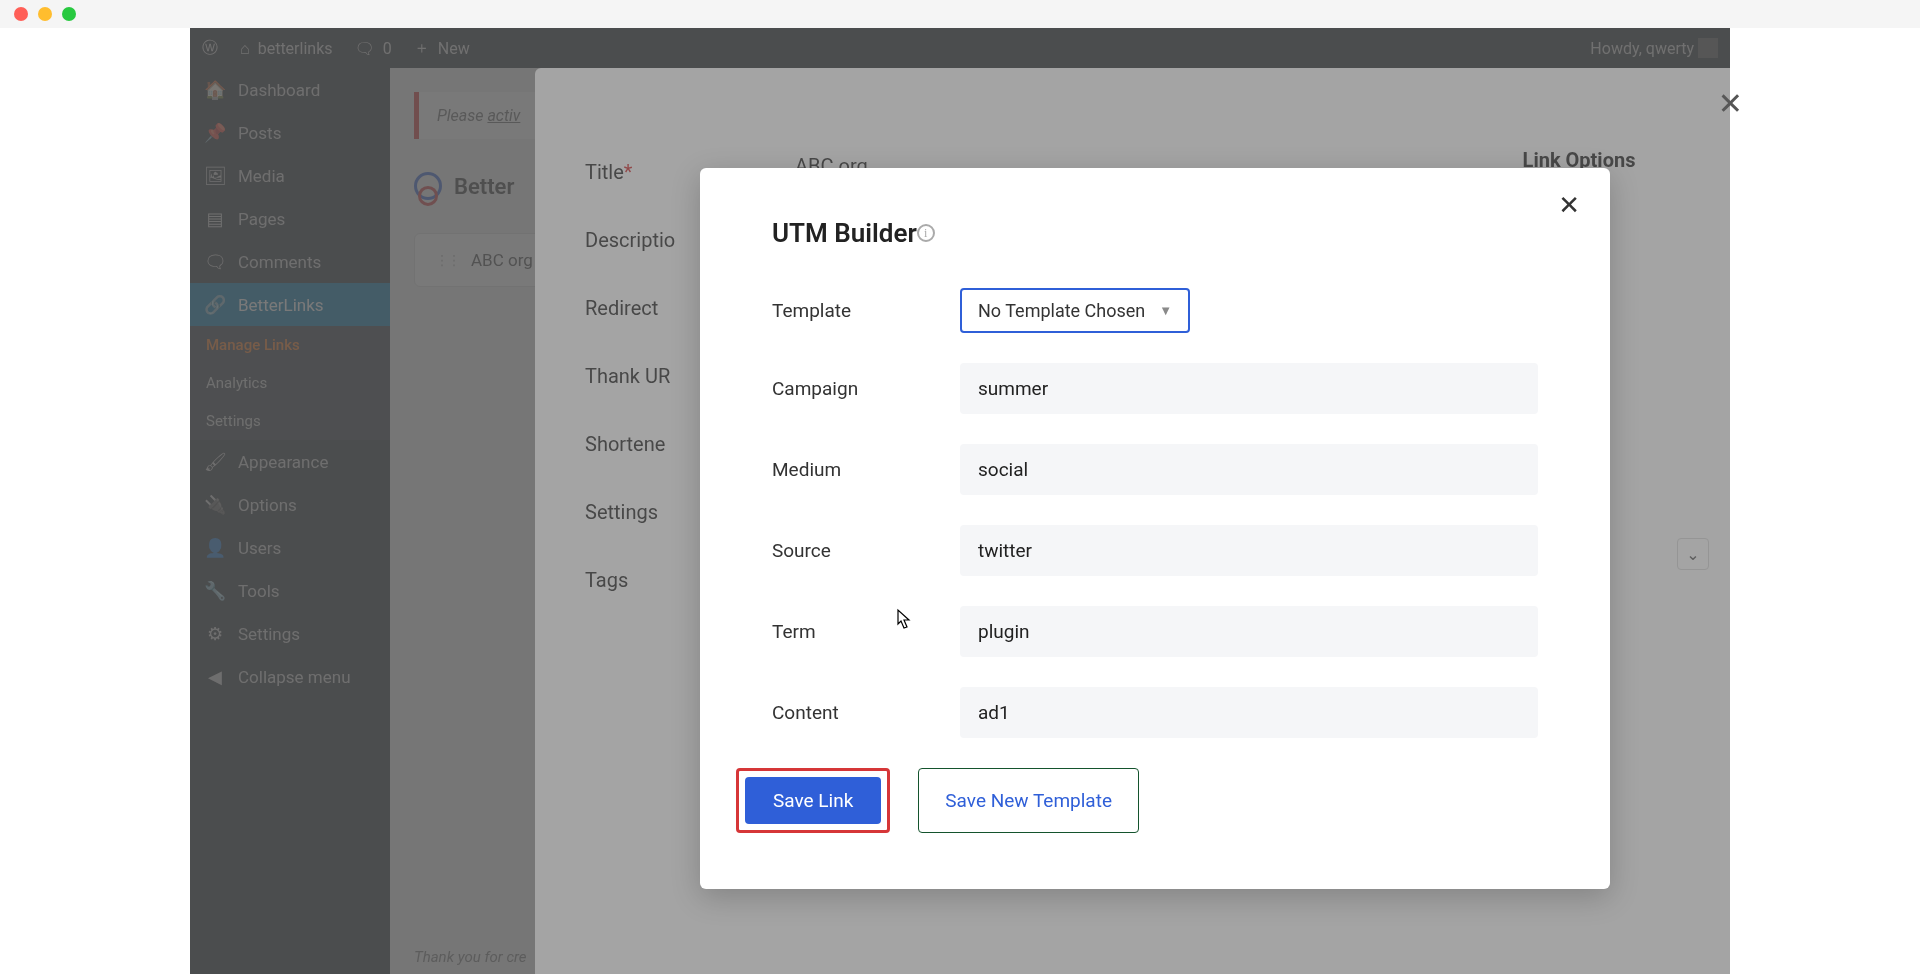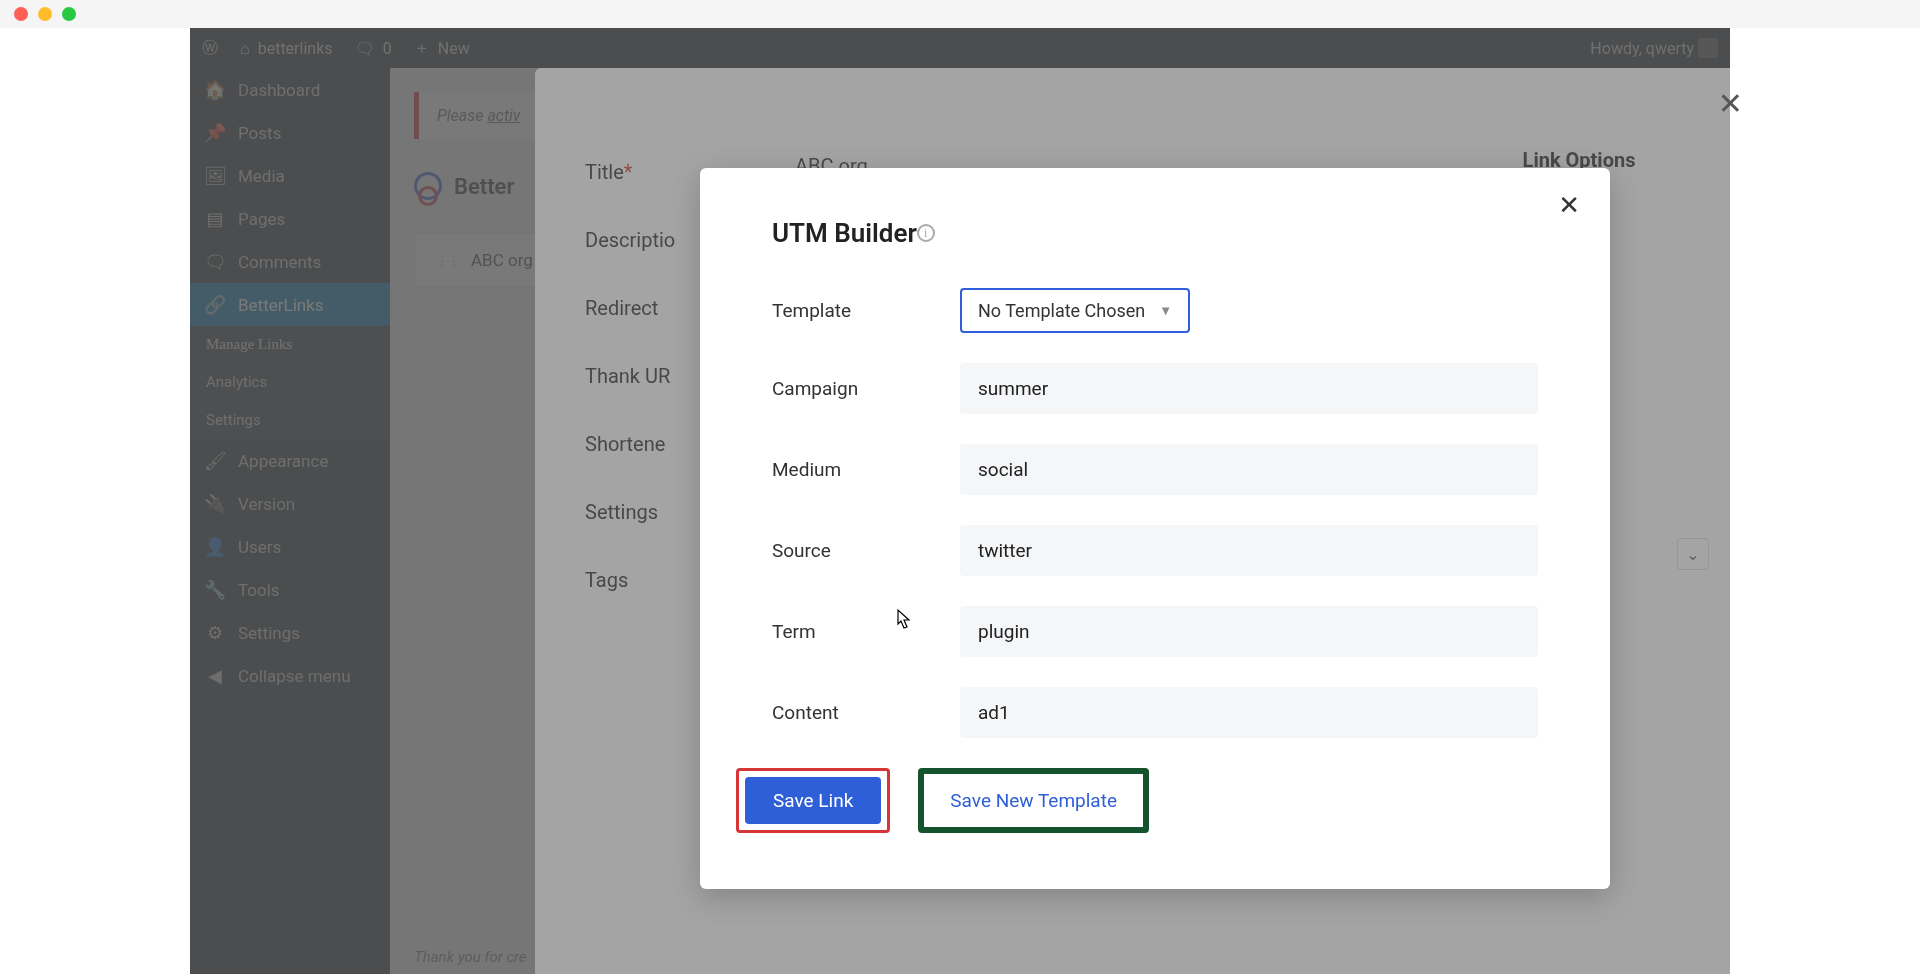--- a/index.html
+++ b/index.html
@@ -22,21 +22,21 @@
 .wp-bar-item { display: flex; align-items: center; gap: 8px; color: #d4d4d4; }
 .wp-bar-right { display: flex; align-items: center; gap: 4px; }
 .wp-bar-avatar { width: 20px; height: 20px; background: #555; }
 
 
 .wp-side { position: absolute; top: 40px; left: 0; width: 200px; background: #23282d; bottom: 0; color: #ccc; font-size: 17px; }
 .wp-side-item { display: flex; align-items: center; gap: 12px; padding: 11px 14px; }
 .wp-side-item.active { background: #0073aa; color: #fff; position: relative; }
 .wp-side-item.active:after { content: ""; position: absolute; right: -10px; top: 50%; transform: translateY(-50%); width: 0; height: 0; border-top: 10px solid transparent; border-bottom: 10px solid transparent; border-left: 10px solid #0073aa; }
 .wp-side-sub { padding: 10px 16px; background: #32373c; font-size: 15px; }
-.wp-side-sub.current { color: #e5e5e5; font-weight: 500; font-family: Liberation Serif, serif; }
+.wp-side-sub.current { color: #f97316; font-weight: 500; }
 .wp-side-icon { width: 22px; text-align: center; font-size: 18px; }
 
 
 .main-area { position: absolute; top: 40px; left: 200px; right: 0; bottom: 0; background: #f1f1f1; }
 .notice { margin: 24px 24px 0 24px; background: #fff; border-left: 5px solid #dc3232; padding: 14px 18px; color: #666; font-style: italic; font-size: 16px; }
 .bl-header { display: flex; align-items: center; padding: 24px; gap: 12px; }
 .bl-logo { width: 28px; height: 28px; border: 3px solid #2f5fd8; border-radius: 50%; position: relative; transform: rotate(45deg); }
 .bl-logo:before { content: ""; position: absolute; width: 14px; height: 14px; border: 3px solid #d63638; border-radius: 50%; top: 8px; left: 8px; }
 .bl-title { font-size: 22px; font-weight: 600; color: #333; }
 .bl-header-right { margin-left: auto; display: flex; align-items: center; gap: 14px; }
@@ -73,21 +73,21 @@
 .modal2-close { position: absolute; top: 22px; right: 30px; font-size: 26px; color: #333; cursor: pointer; }
 .m2-title { font-size: 26px; font-weight: 600; margin-bottom: 40px; display: flex; align-items: center; }
 .m2-info { width: 18px; height: 18px; border: 2px solid #aaa; border-radius: 50%; font-size: 12px; color: #aaa; display: inline-flex; align-items: center; justify-content: center; font-weight: 400; font-family: serif; }
 .m2-row { display: flex; align-items: center; margin-bottom: 30px; }
 .m2-label { width: 188px; font-size: 19px; color: #333; }
 .m2-select { border: 2px solid #2f5fd8; border-radius: 4px; padding: 10px 16px; font-size: 18px; color: #333; display: flex; align-items: center; gap: 14px; }
 .m2-select-chevron { color: #8a8a8a; font-size: 13px; }
 .m2-input { flex: 1; background: #f5f6f8; border: none; border-radius: 4px; padding: 14px 18px; font-size: 19px; color: #222; outline: none; }
 .m2-buttons { display: flex; gap: 28px; margin-top: 26px; margin-left: -36px; }
 .btn-primary { background: #2f5fd8; color: #fff; border: none; padding: 12px 28px; font-size: 19px; border-radius: 4px; cursor: pointer; }
-.btn-outline { background: #fff; color: #2f5fd8; border: 6px solid #14532d; padding: 10px 26px; font-size: 19px; border-radius: 4px; cursor: pointer; }
+.btn-outline { background: #fff; color: #2f5fd8; border: 1px solid #14532d; padding: 10px 26px; font-size: 19px; border-radius: 4px; cursor: pointer; }
 .highlight-box { border: 3px solid #d63638; border-radius: 4px; padding: 6px; display: inline-block; }
 
 
 .cursor { position: absolute; top: 580px; left: 702px; font-size: 22px; pointer-events: none; z-index: 999; }
 
 </style>
 </head>
 <body>
 
 <div class="mac-chrome">
@@ -150,21 +150,21 @@
         </div>
     <div class="wp-side-sub current">Manage Links</div>
     <div class="wp-side-sub">Analytics</div>
     <div class="wp-side-sub">Settings</div>
     <div class="wp-side-item">
           <span class="wp-side-icon">🖌</span>
           <span>Appearance</span>
         </div>
     <div class="wp-side-item">
           <span class="wp-side-icon">🔌</span>
-          <span>Version</span>
+          <span>Options</span>
         </div>
     <div class="wp-side-item">
           <span class="wp-side-icon">👤</span>
           <span>Users</span>
         </div>
     <div class="wp-side-item">
           <span class="wp-side-icon">🔧</span>
           <span>Tools</span>
         </div>
     <div class="wp-side-item">

